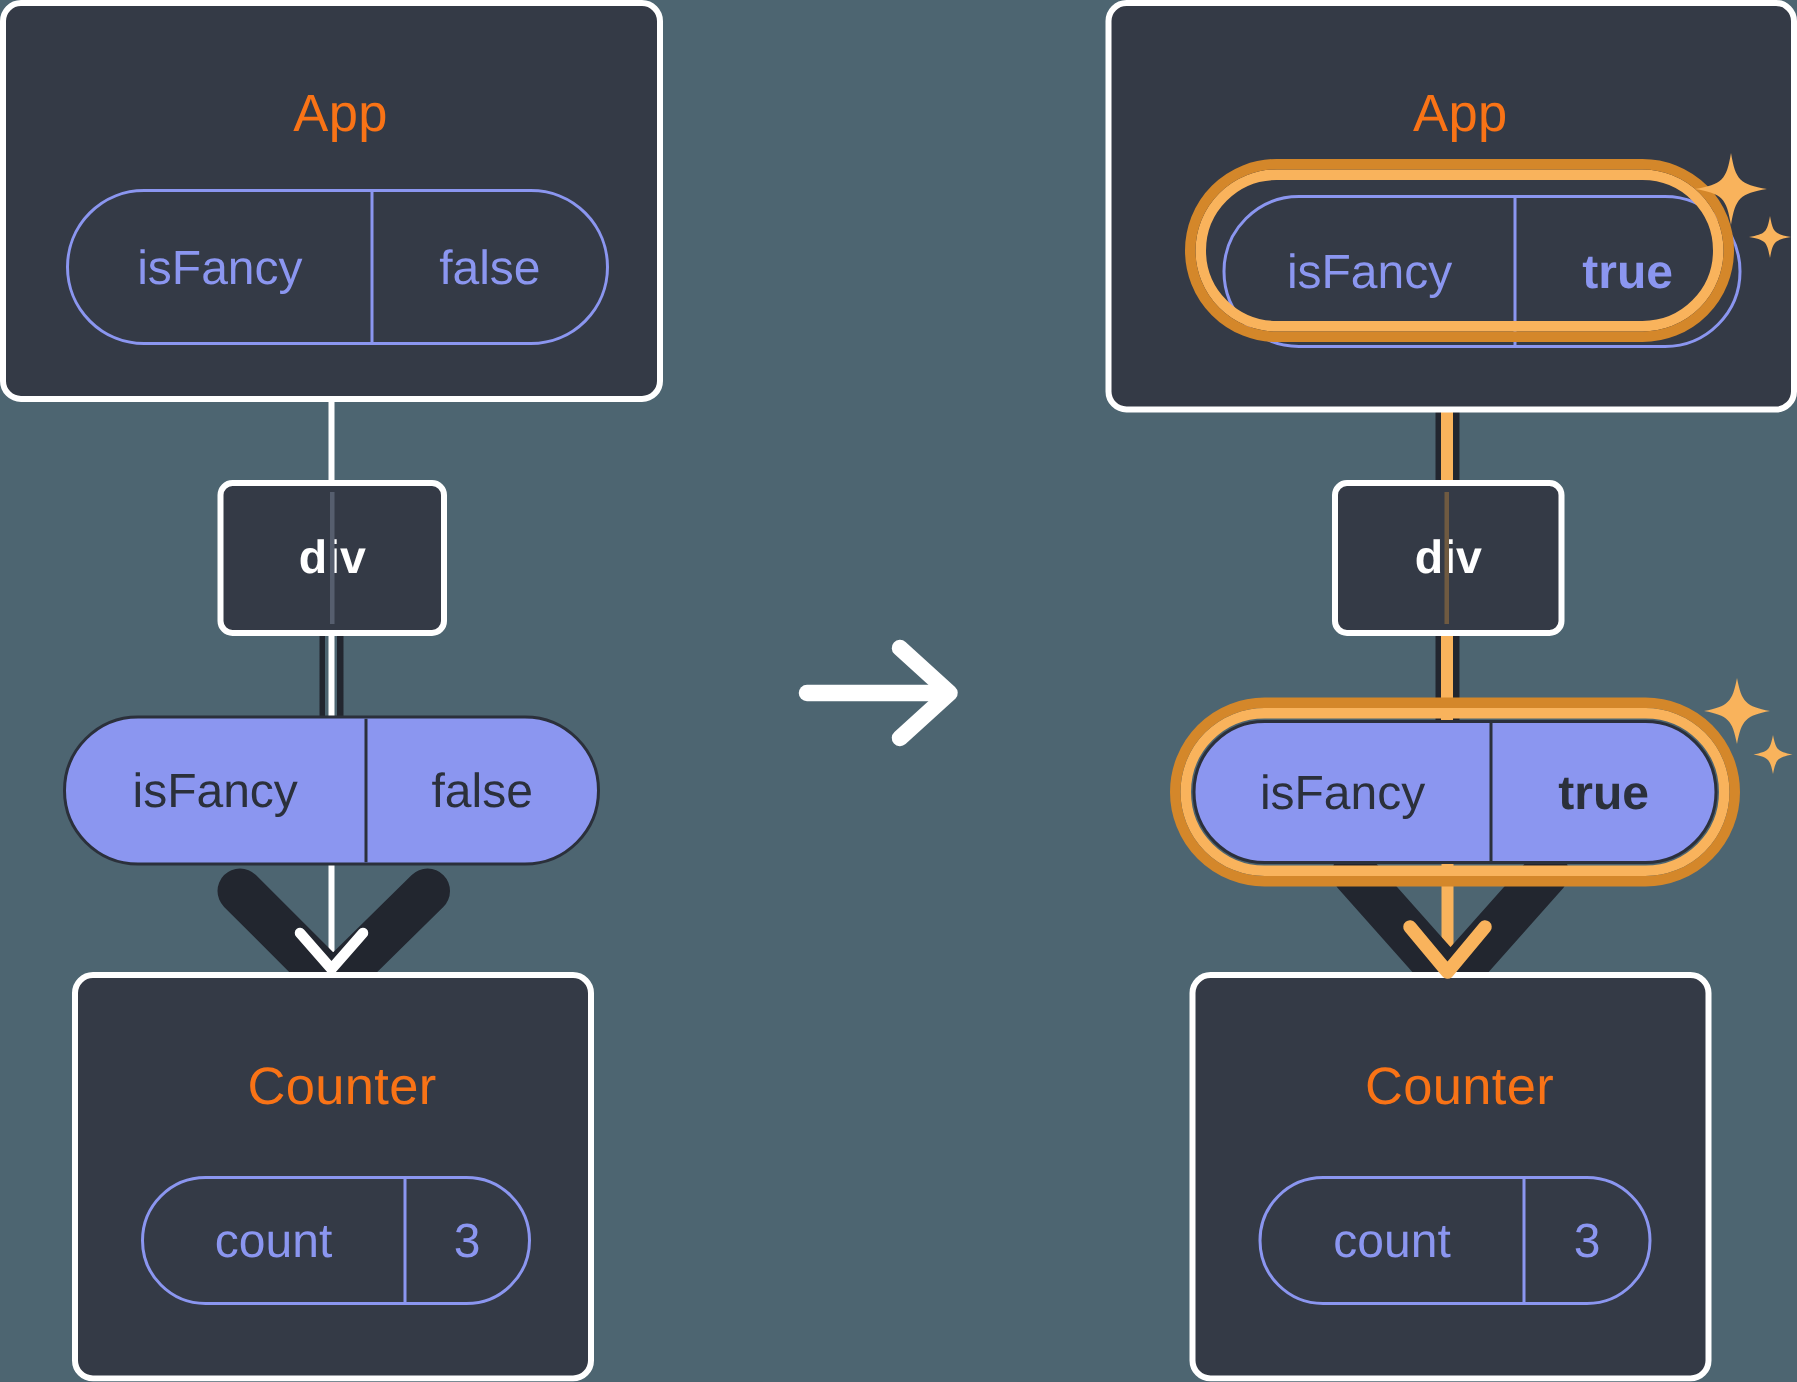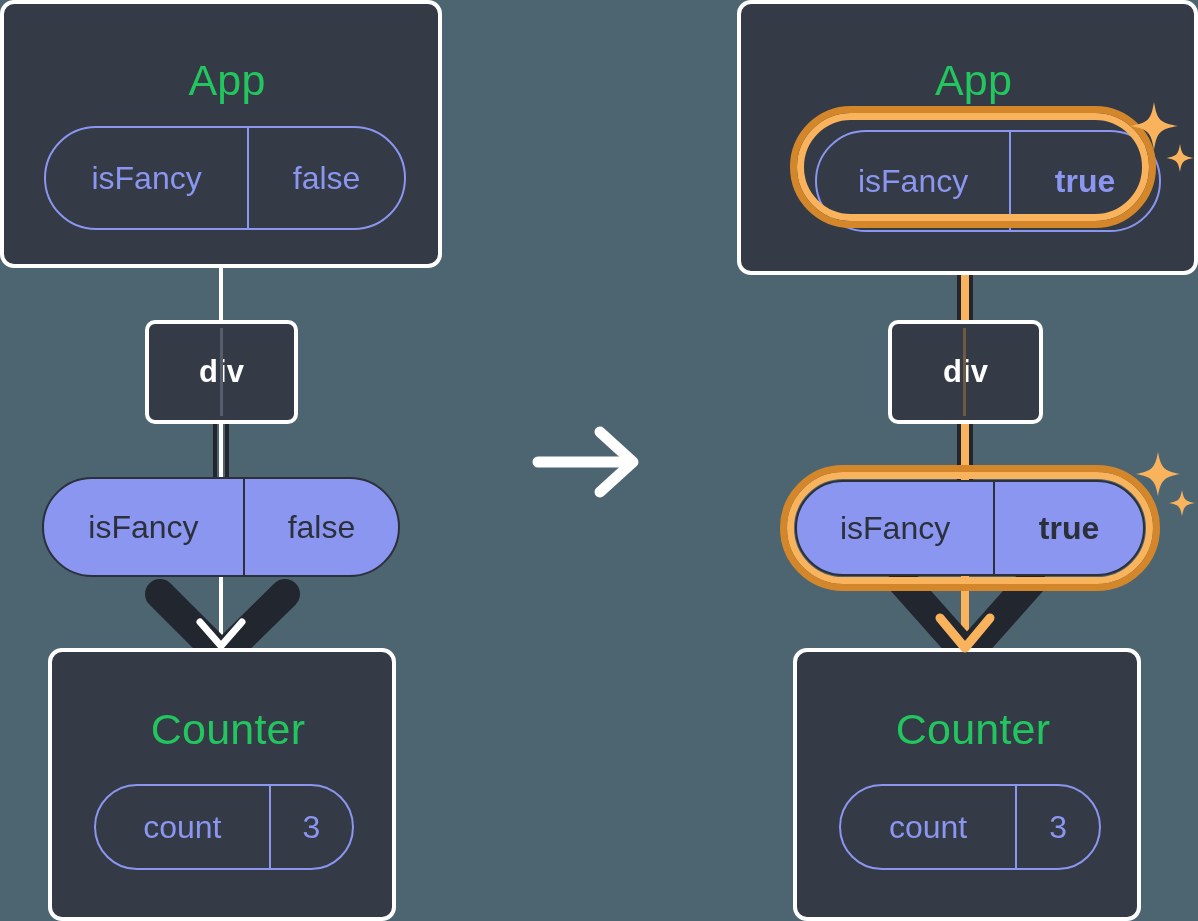--- a/index.html
+++ b/index.html
@@ -16,22 +16,22 @@
     position:absolute;
     background:#343a46;
     border:4px solid #ffffff;
     border-radius:14px;
     box-sizing:border-box;
     z-index:5;
   }
   .panel-title{
     position:absolute;left:0;right:0;
     text-align:center;
-    color:#22c55e;
-    font-size:43px;
+    color:#f97316;
+    font-size:35px;
     font-weight:400;
     letter-spacing:.2px;
     white-space:nowrap;
     margin-left:12px;
   }
   .div-box{
     position:absolute;
     background:#343a46;
     border:4px solid #ffffff;
     border-radius:10px;

